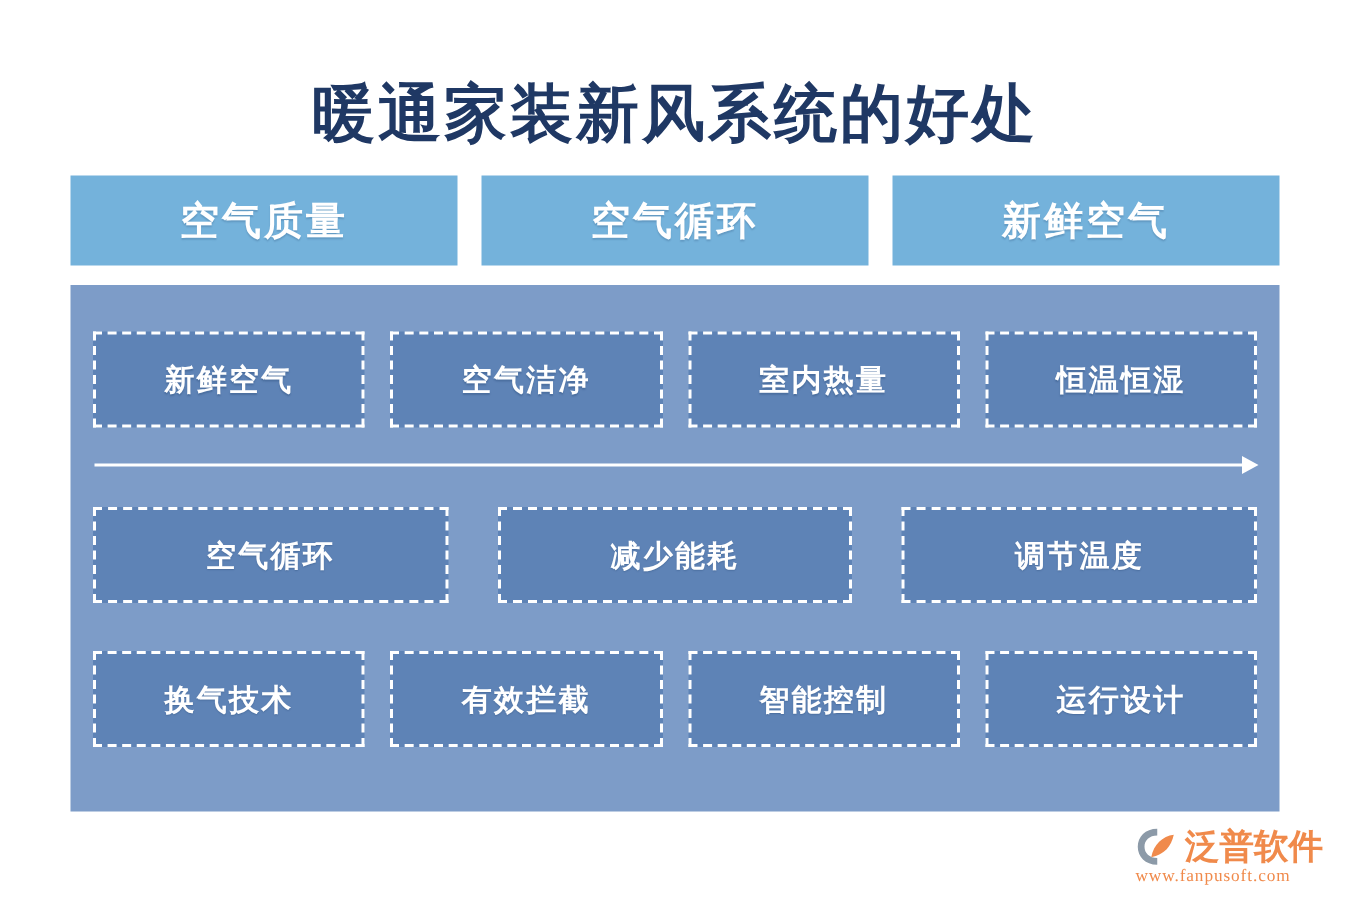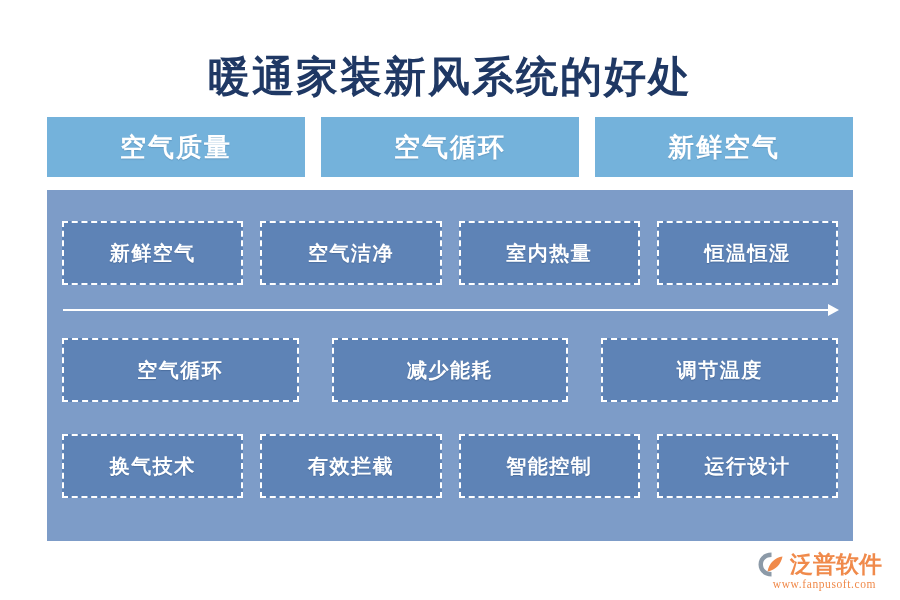--- a/index.html
+++ b/index.html
@@ -159,21 +159,21 @@
     font-family: "Liberation Serif", "DejaVu Serif", serif;
     letter-spacing: 0px;
     line-height: 27px;
     white-space: nowrap;
   }
   #logo-url {
     font-size: 11.5px;
     color: #f08a4b;
     font-family: "Liberation Serif", "DejaVu Serif", serif;
     letter-spacing: 0.6px;
-    text-align: center;
+    text-align: left;
     margin-top: -1px;
     white-space: nowrap;
   }
 </style>
 </head>
 <body>
 
 <div id="slide">
 
   <div id="title">暖通家装新风系统的好处</div>

